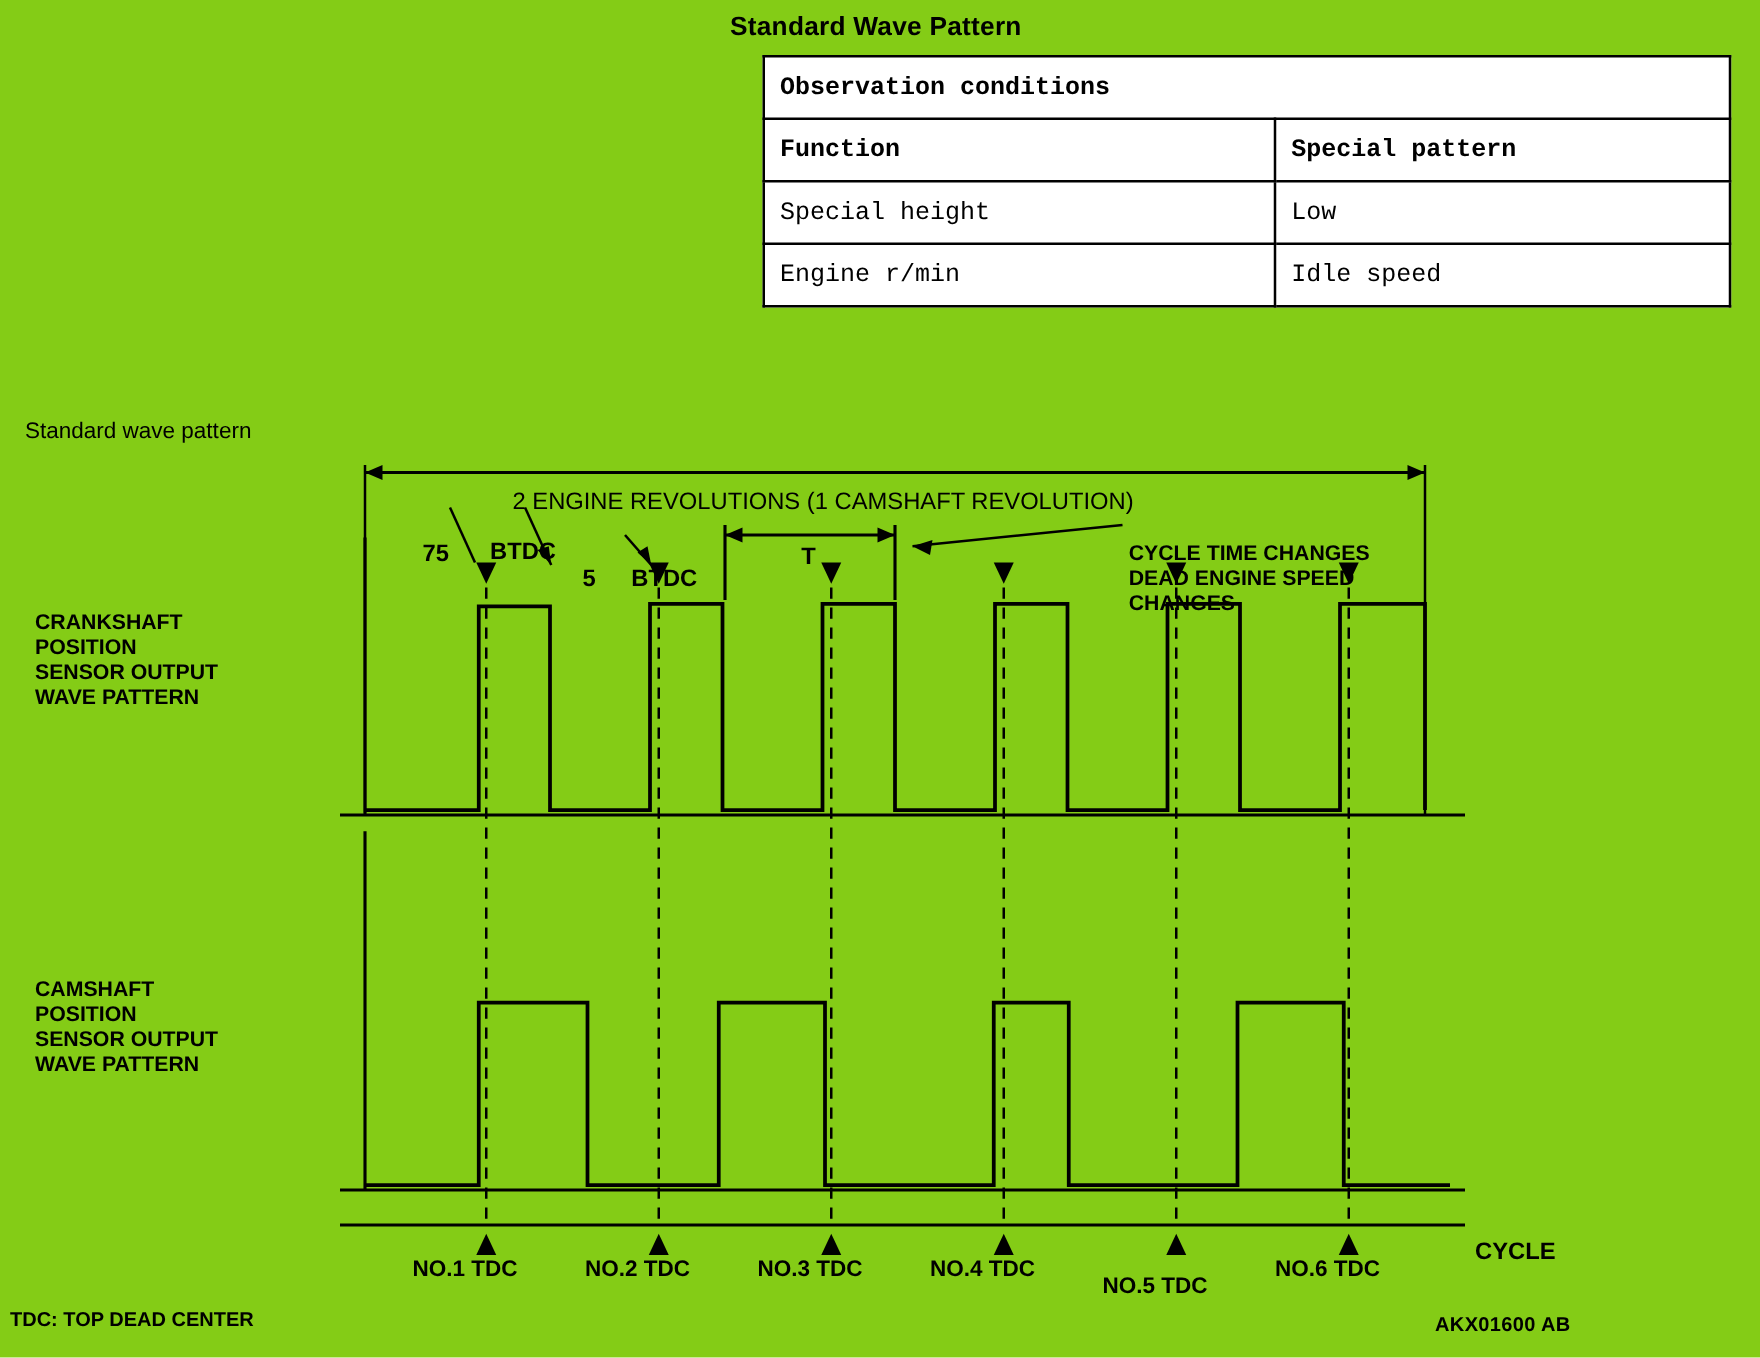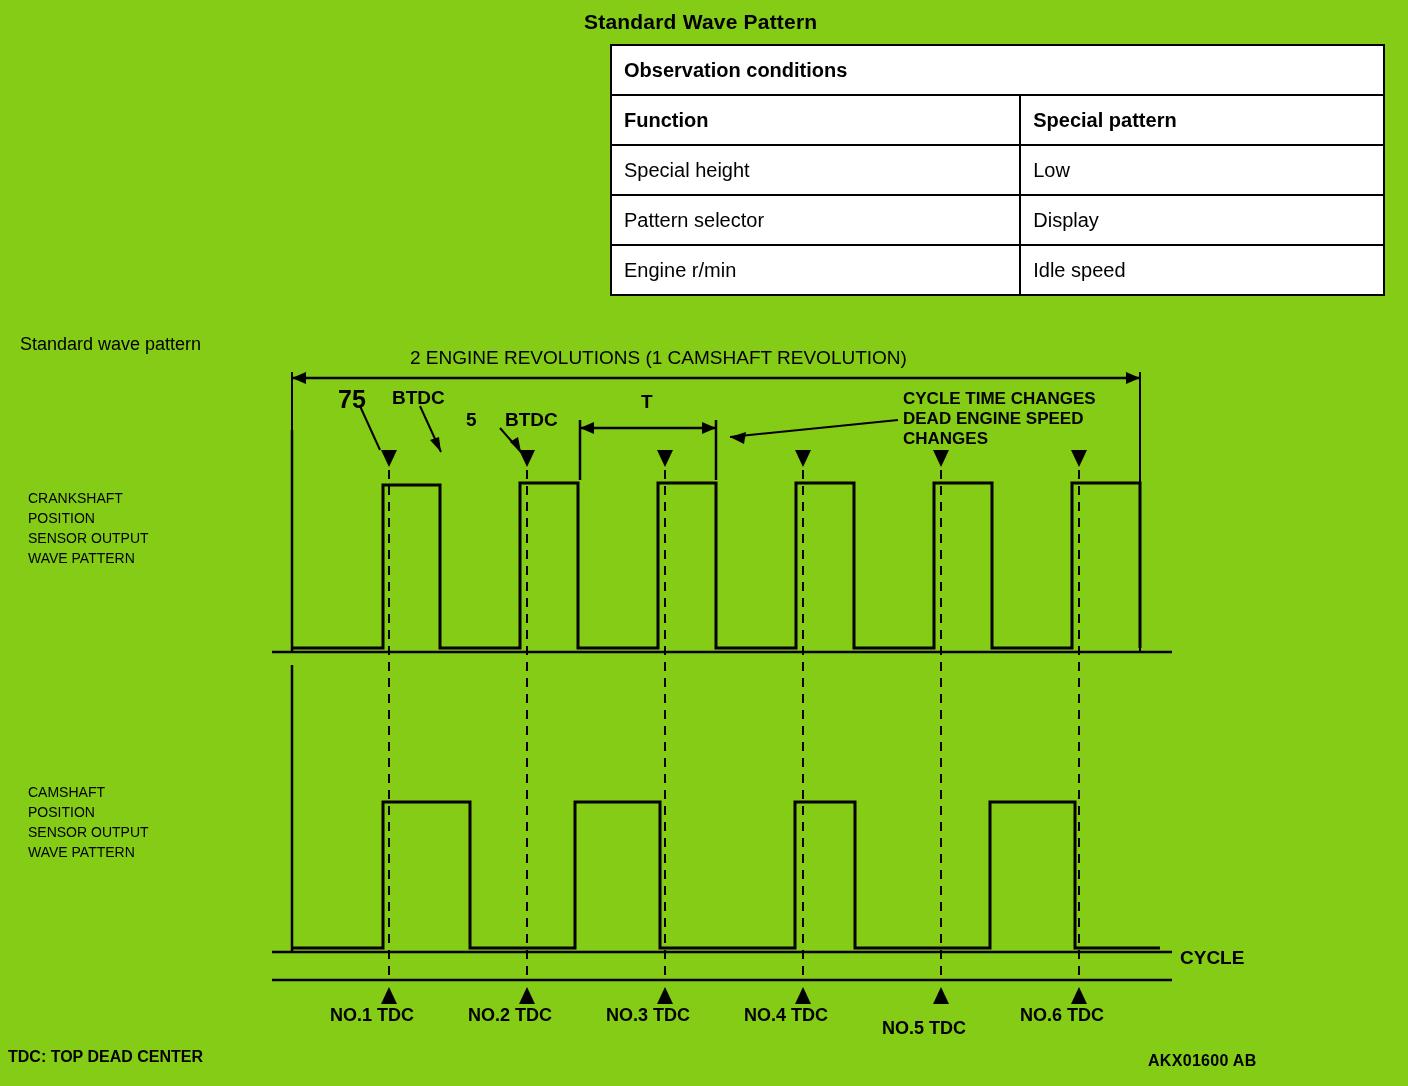--- a/index.html
+++ b/index.html
@@ -35,54 +35,56 @@
     width: 775px;
     border-collapse: collapse;
     background: #fff;
   }
   .cond-table td {
     border: 2px solid #000;
     font-size: 20px;
     padding: 7px 12px 7px 12px;
     height: 34px;
     vertical-align: middle;
+    font-family: Liberation Mono, monospace;
   }
   .cond-table td.hdr {
     font-weight: bold;
   }
   .cond-table td.c1 { width: 436px; }
   .cond-table td.c2 { width: 385px; }
 
   
   .diagram {
     position: absolute;
     left: 0;
     top: 320px;
     width: 1408px;
     height: 766px;
   }
   .lbl {
     position: absolute;
     font-size: 17px;
     line-height: 19px;
     white-space: pre;
+    margin-top: 44px;
   }
   .lbl.bold { font-weight: bold; }
   .lbl.big { font-size: 19px; }
 
   .swp-label {
     position: absolute;
     left: 20px;
     top: 14px;
     font-size: 18px;
   }
   .sensor-label {
     position: absolute;
-    font-size: 14px;
-    font-weight: normal;
+    font-size: 17px;
+    font-weight: bold;
     line-height: 20px;
     white-space: pre;
   }
   .tdc-label {
     position: absolute;
     font-size: 18px;
     font-weight: bold;
     white-space: nowrap;
   }
   .footer-left {
@@ -116,37 +118,33 @@
     </tr>
     <tr>
       <td class="hdr c1">Function</td>
       <td class="hdr c2">Special pattern</td>
     </tr>
     <tr>
       <td class="c1">Special height</td>
       <td class="c2">Low</td>
     </tr>
     <tr>
-      <td class="c1">Pattern selector</td>
-      <td class="c2">Display</td>
-    </tr>
-    <tr>
       <td class="c1">Engine r/min</td>
       <td class="c2">Idle speed</td>
     </tr>
   </tbody>
     </table>
 
   <div class="diagram">
 
     <div class="swp-label">Standard wave pattern</div>
 
     <div class="lbl big" style="left:410px; top:28px; font-weight:normal;">2 ENGINE REVOLUTIONS (1 CAMSHAFT REVOLUTION)</div>
 
-    <div class="lbl bold" style="left:338px; top:70px; font-size:25px;">75</div>
+    <div class="lbl bold" style="left:338px; top:70px; font-size:19px;">75</div>
     <div class="lbl bold" style="left:392px; top:68px; font-size:19px;">BTDC</div>
     <div class="lbl bold" style="left:466px; top:90px; font-size:19px;">5</div>
     <div class="lbl bold" style="left:505px; top:90px; font-size:19px;">BTDC</div>
     <div class="lbl bold" style="left:641px; top:72px; font-size:19px;">T</div>
     <div class="lbl bold" style="left:903px; top:69px; font-size:17px; line-height:20px;">CYCLE TIME CHANGES
 DEAD ENGINE SPEED
 CHANGES</div>
 
     <div class="sensor-label" style="left:28px; top:168px;">CRANKSHAFT
 POSITION

